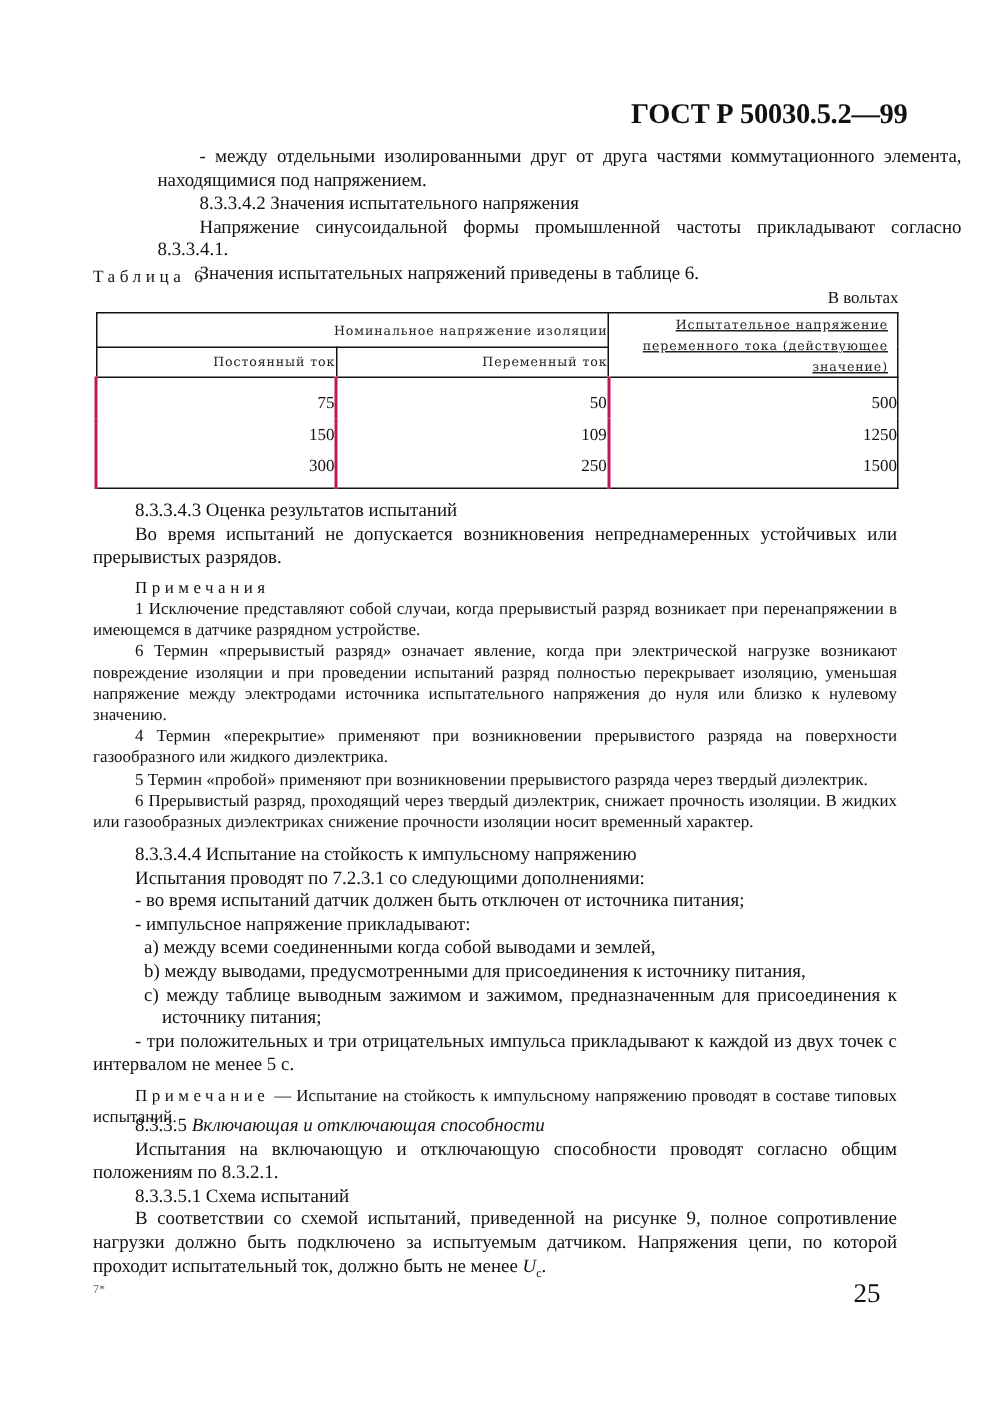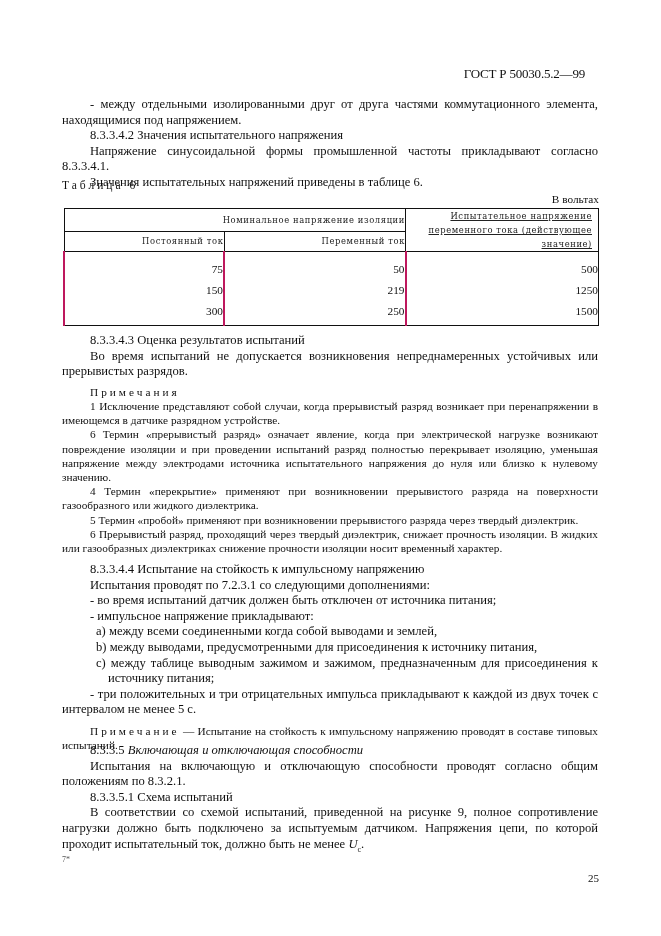--- a/index.html
+++ b/index.html
@@ -2,22 +2,22 @@
 <html><head>
 <meta charset="utf-8">
 <style>
   html, body { margin: 0; padding: 0; background: #ffffff; }
   body {
     width: 661px; height: 936px; position: relative; overflow: hidden;
     font-family: "Liberation Serif", "DejaVu Serif", serif;
     color: #111;
   }
   .header-title {
-    position: absolute; top: 66px; right: 76px;
-    font-weight: normal; font-size: 13px; letter-spacing: -0.2px;
+    position: absolute; top: 66px; right: 56px;
+    font-weight: bold; font-size: 19px; letter-spacing: -0.2px;
   }
   .body-text {
     position: absolute; left: 62px; width: 536px;
     font-size: 12.6px; line-height: 15.6px; text-align: justify;
   }
   .body-text p { margin: 0; }
   .ind { text-indent: 28px; }
   .small { font-size: 11.3px; line-height: 14.2px; }
   .sp { letter-spacing: 3px; }
   .gap { margin-top: 5px !important; }
@@ -38,30 +38,30 @@
     border: 1px solid #111; padding: 0; text-align: right;
     font-family: "DejaVu Serif", serif; font-size: 8.4px;
   }
   table.data td {
     text-align: right; font-size: 11.3px; height: 21px; padding: 0;
     border-left: 2px solid #be185d; border-right: 1px solid #111;
   }
   table.data tr.first td { padding-top: 6px; }
   table.data tr.last td { border-bottom: 1px solid #111; padding-bottom: 4px; }
   .foot-left { position: absolute; left: 62px; top: 855px; font-size: 8px; color: #555; }
-  .foot-right { position: absolute; right: 62px; top: 852px; font-size: 11px; margin-top: 20px; }
+  .foot-right { position: absolute; right: 74px; top: 852px; font-size: 18px; }
   .it { font-style: italic; }
   sub { font-size: 8px; }
 </style>
 </head>
 <body>
 
 <div class="header-title">ГОСТ Р 50030.5.2—99</div>
 
-<div class="body-text" style="top:97px;">
+<div class="body-text" style="top:97px;margin-left:43px;">
   <p class="ind">- между отдельными изолированными друг от друга частями коммутационного элемента, находящимися под напряжением.</p>
   <p class="ind">8.3.3.4.2 Значения испытательного напряжения</p>
   <p class="ind">Напряжение синусоидальной формы промышленной частоты прикладывают согласно 8.3.3.4.1.</p>
   <p class="ind">Значения испытательных напряжений приведены в таблице 6.</p>
 </div>
 
 <div class="table-caption">Таблица 6</div>
 <div class="table-units">В вольтах</div>
 
 <table class="data">
@@ -74,21 +74,21 @@
     <th style="height:17px; width:159px;">Постоянный ток</th>
     <th style="height:17px;">Переменный ток</th>
   </tr>
   <tr class="first">
     <td>75</td>
     <td>50</td>
     <td>500</td>
   </tr>
   <tr>
     <td>150</td>
-    <td>219</td>
+    <td>109</td>
     <td>1250</td>
   </tr>
   <tr class="last">
     <td>300</td>
     <td>250</td>
     <td>1500</td>
   </tr>
 </tbody>
   </table>
 

